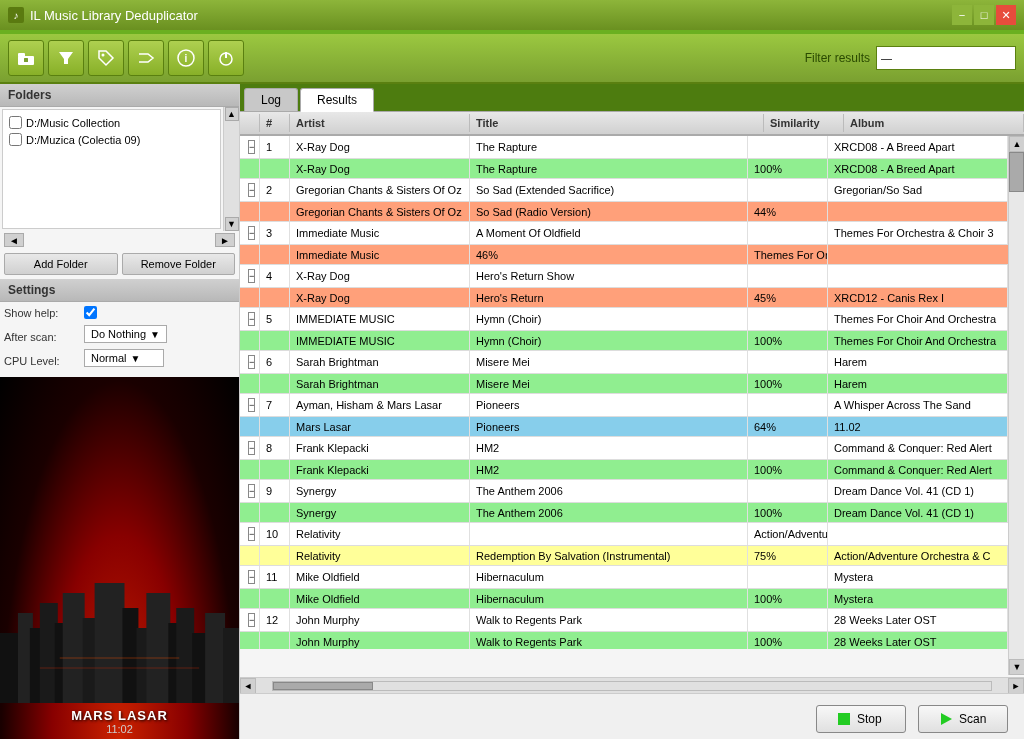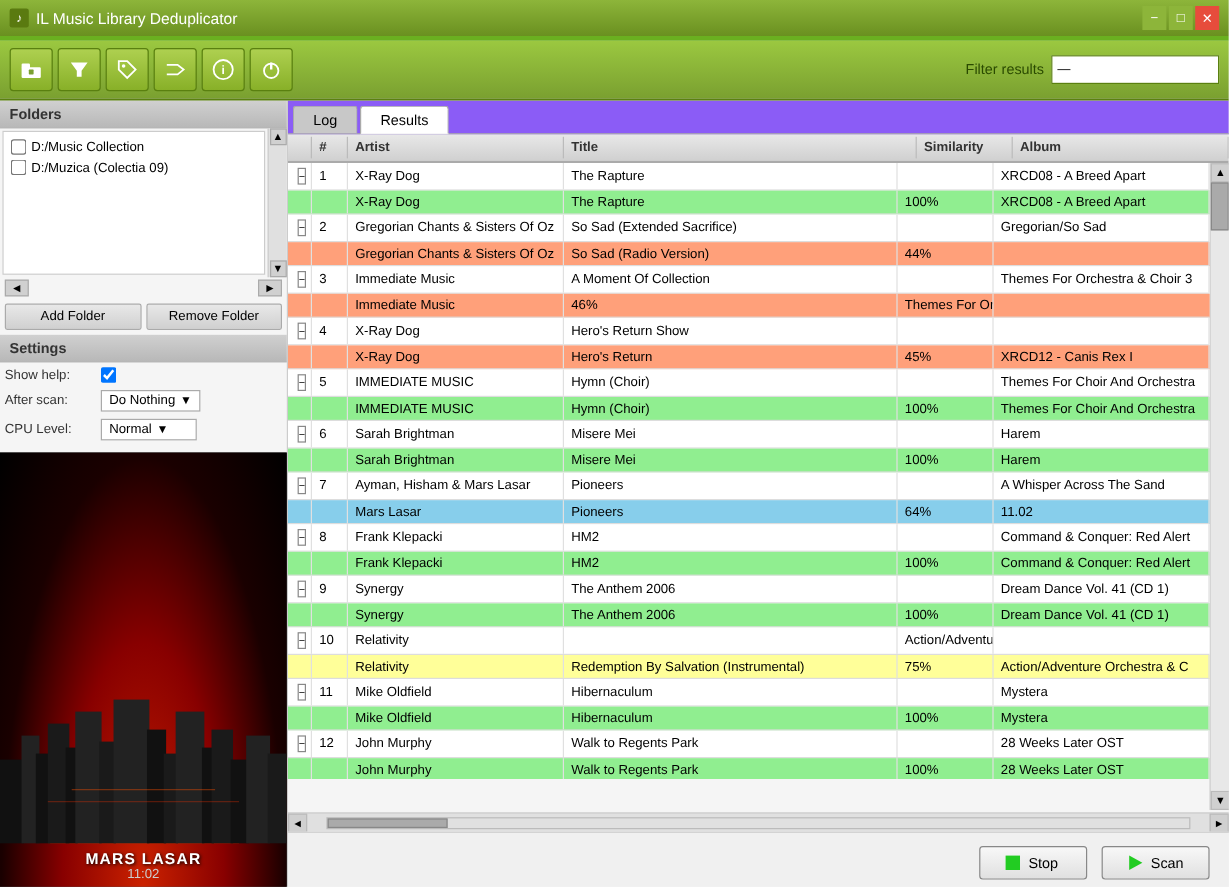--- a/index.html
+++ b/index.html
@@ -113,21 +113,21 @@
     .nav-arrow {
       width: 20px; height: 14px;
       background: #d0d0d0;
       border: 1px solid #aaa;
       display: flex; align-items: center; justify-content: center;
       font-size: 10px; cursor: pointer;
     }
 
     .settings-section { padding: 4px; }
     .settings-row {
-      display: flex; align-items: center; margin-bottom: 6px;
+      display: flex; align-items: flex-end; margin-bottom: 6px;
     }
     .settings-label { width: 80px; font-size: 11px; color: #333; }
     .settings-value { display: flex; align-items: center; gap: 2px; }
     .dropdown-btn {
       display: flex; align-items: center;
       background: white;
       border: 1px solid #aaa;
       padding: 2px 6px;
       font-size: 11px;
       cursor: pointer;
@@ -159,21 +159,21 @@
     .right-panel {
       flex: 1;
       display: flex;
       flex-direction: column;
       background: #f5f5f5;
     }
 
     
     .tabs {
       display: flex;
-      background: #8b5cf6;
+      background: #4d7c0f;
       padding: 4px 4px 0 4px;
       border-bottom: 1px solid #aaa;
     }
     .tab {
       padding: 4px 16px;
       background: #c8c8c8;
       border: 1px solid #aaa;
       border-bottom: none;
       cursor: pointer;
       font-size: 12px;
@@ -507,21 +507,21 @@
               <div class="td">So Sad (Radio Version)</div>
               <div class="td">44%</div>
               <div class="td"></div>
             </div>
             <div class="table-row" style="background: white;">
               <div class="td">
                 <div class="expand-btn">−</div>
               </div>
               <div class="td">3</div>
               <div class="td">Immediate Music</div>
-              <div class="td">A Moment Of Collection</div>
+              <div class="td">A Moment Of Oldfield</div>
               <div class="td"></div>
               <div class="td">Themes For Orchestra &amp; Choir 3</div>
             </div>
             <div class="table-row" style="background: rgb(255, 160, 122);">
               <div class="td"></div>
               <div class="td"></div>
               <div class="td">Immediate Music</div>
               <div class="td">46%</div>
               <div class="td">Themes For Orchestra &amp; Choir 3</div>
             </div>

